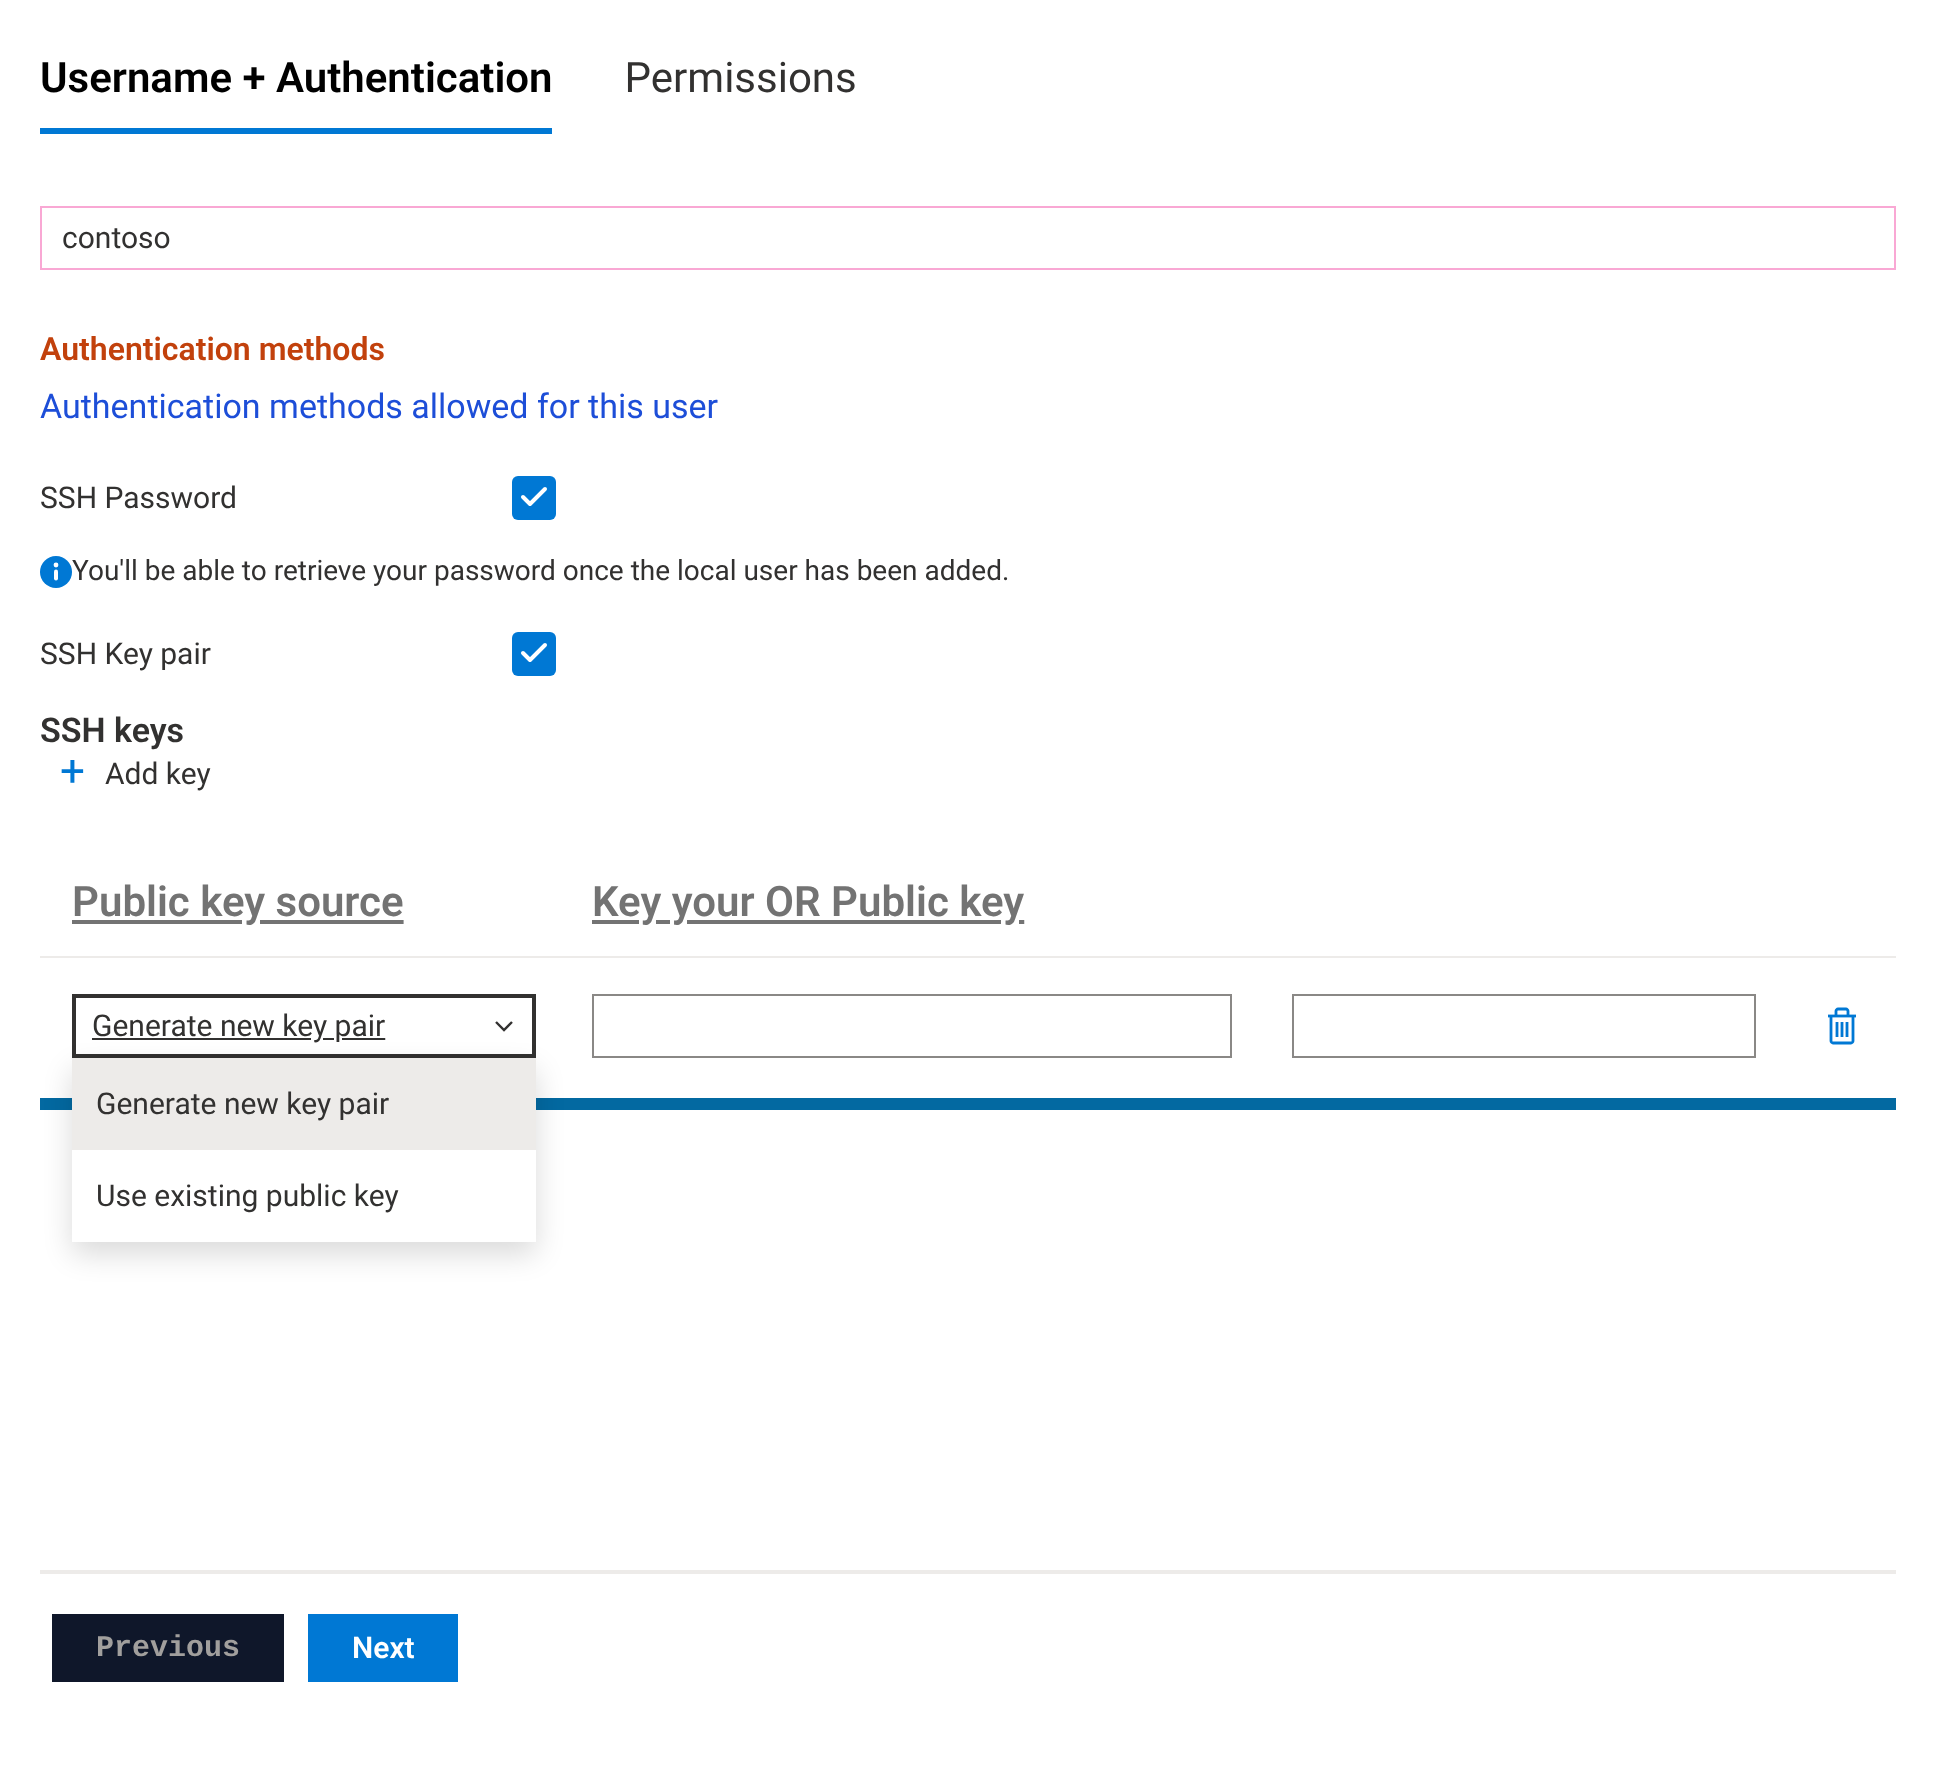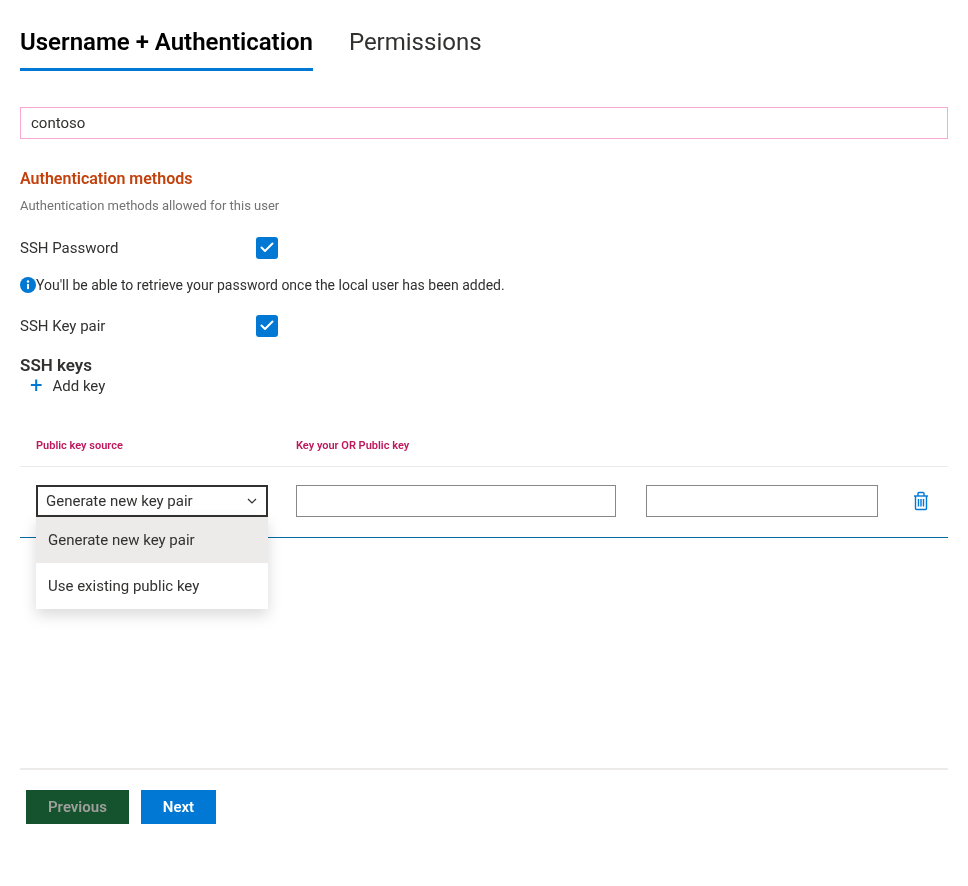--- a/index.html
+++ b/index.html
@@ -17,21 +17,21 @@
     }
     
     .tabs {
       display: flex;
       gap: 36px;
       border-bottom: none;
       margin-bottom: 36px;
     }
     .tab {
       padding: 8px 0 12px 0;
-      font-size: 24px;
+      font-size: 21px;
       color: #323130;
       cursor: pointer;
       border-bottom: 3px solid transparent;
     }
     .tab.active {
       color: #000000;
       font-weight: 600;
       border-bottom: 3px solid #0078d4;
     }
     
@@ -58,22 +58,22 @@
       font-family: inherit;
     }
     
     .section-heading {
       font-size: 16px;
       font-weight: 600;
       color: #c2410c;
       margin-bottom: 10px;
     }
     .section-sub {
-      font-size: 13px;
-      color: #737373;
+      font-size: 17px;
+      color: #1d4ed8;
       margin-bottom: 24px;
     }
     
     .checkbox-row {
       display: flex;
       align-items: center;
       margin-bottom: 18px;
     }
     .checkbox-label {
       width: 236px;
@@ -133,33 +133,35 @@
     
     .key-table {
       width: 100%;
     }
     .key-header-row {
       display: flex;
       padding: 0 16px 14px 16px;
       border-bottom: 1px solid #edebe9;
     }
     .key-header-cell {
-      font-size: 11px;
-      font-weight: 600;
-      color: #be185d;
+      font-size: 21px;
+      font-weight: 600;
+      color: #737373;
+      text-decoration: underline;
     }
     .col1 { width: 260px; }
     .col2 { width: 350px; }
     .col3 { flex: 1; }
     .key-data-row {
       display: flex;
       align-items: flex-start;
       padding: 18px 16px 20px 16px;
-      border-bottom: 1px solid #0369a1;
+      border-bottom: 6px solid #0369a1;
       position: relative;
+      text-decoration: underline;
     }
     
     .dropdown-wrapper {
       position: relative;
       width: 232px;
     }
     .dropdown {
       width: 232px;
       height: 32px;
       border: 2px solid #323130;
@@ -237,22 +239,23 @@
     .btn {
       height: 34px;
       padding: 0 22px;
       font-size: 15px;
       font-weight: 600;
       border: none;
       cursor: pointer;
       font-family: inherit;
     }
     .btn-prev {
-      background: #14532d;
+      background: #0f172a;
       color: #a19f9d;
+      font-family: Liberation Mono, monospace;
     }
     .btn-next {
       background: #0078d4;
       color: #ffffff;
     }
   </style>
 </head>
 <body>
 
 

